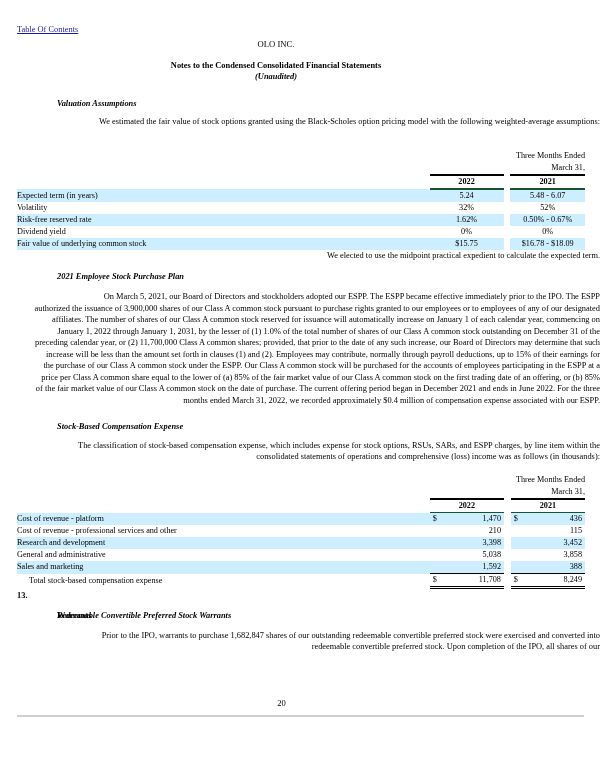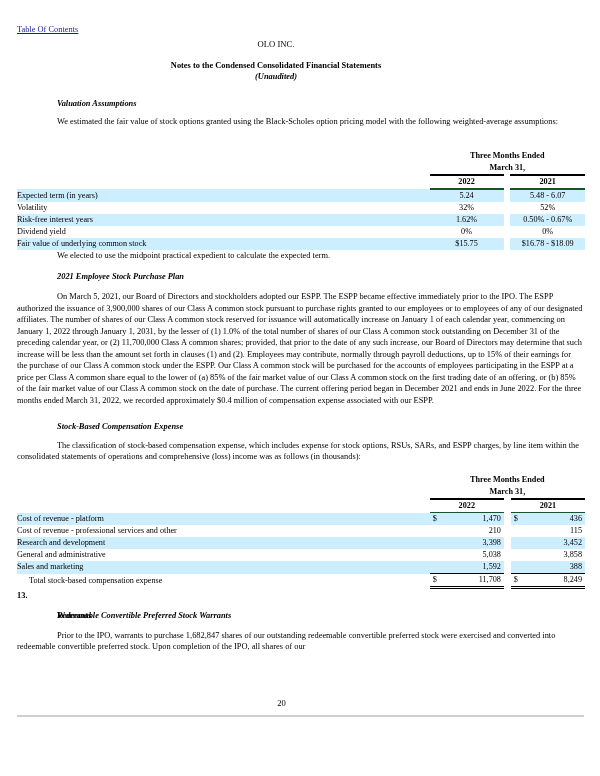--- a/index.html
+++ b/index.html
@@ -13,27 +13,27 @@
     .toc-link {
       position: absolute; left: 17px; top: 24px;
       color: #1a1aa6; text-decoration: underline; font-size: 8.4px;
     }
     .center { text-align: center; position: absolute; left: 0; width: 552px; }
     .company { top: 39px; font-size: 8.6px; }
     .notes-title { top: 60px; font-weight: bold; font-size: 8.4px; }
     .unaudited { top: 71px; font-weight: bold; font-style: italic; font-size: 8.4px; }
 
     .section-head { position: absolute; left: 57px; font-weight: bold; font-style: italic; }
-    .para { position: absolute; left: 17px; width: 566px; text-indent: 40px; text-align: left; }
+    .para { position: absolute; left: 34px; width: 566px; text-indent: 40px; text-align: right; }
 
     table.fin { position: absolute; left: 17px; width: 568px; border-collapse: collapse; font-size: 8.2px; }
     table.fin td { padding: 0; height: 12px; line-height: 12px; white-space: nowrap; }
     table.fin tr.shade td { background: #cceeff; }
     table.fin td.gap { width: 7px; background: transparent !important; }
-    .hdr-title { text-align: center; font-weight: bold; line-height: 11px; }
+    .hdr-title { text-align: right; font-weight: normal; line-height: 11px; }
     .yr { text-align: center; font-weight: bold; border-top: 2px solid #000; border-bottom: 2px solid #14532d; }
     .num { text-align: center; }
     .amt { text-align: right; padding-right: 3px !important; margin-top: 36px; }
     .cur { text-align: left; padding-left: 3px !important; }
     .indent { padding-left: 12px !important; }
     .tot-top { border-top: 1px solid #000; }
     .tot-bot { border-bottom: 3px double #000; }
 
     .warrants-num { position: absolute; left: 17px; top: 590px; font-weight: bold; }
     .warrants-title { position: absolute; left: 57px; top: 590px; font-weight: bold; margin-top: 20px; }
@@ -80,21 +80,21 @@
     <td class="gap"></td>
     <td class="num">5.48 - 6.07</td>
   </tr>
   <tr>
     <td>Volatility</td>
     <td class="num">32%</td>
     <td class="gap"></td>
     <td class="num">52%</td>
   </tr>
   <tr class="shade">
-    <td>Risk-free interest years</td>
+    <td>Risk-free reserved rate</td>
     <td class="num">1.62%</td>
     <td class="gap"></td>
     <td class="num">0.50% - 0.67%</td>
   </tr>
   <tr>
     <td>Dividend yield</td>
     <td class="num">0%</td>
     <td class="gap"></td>
     <td class="num">0%</td>
   </tr>

